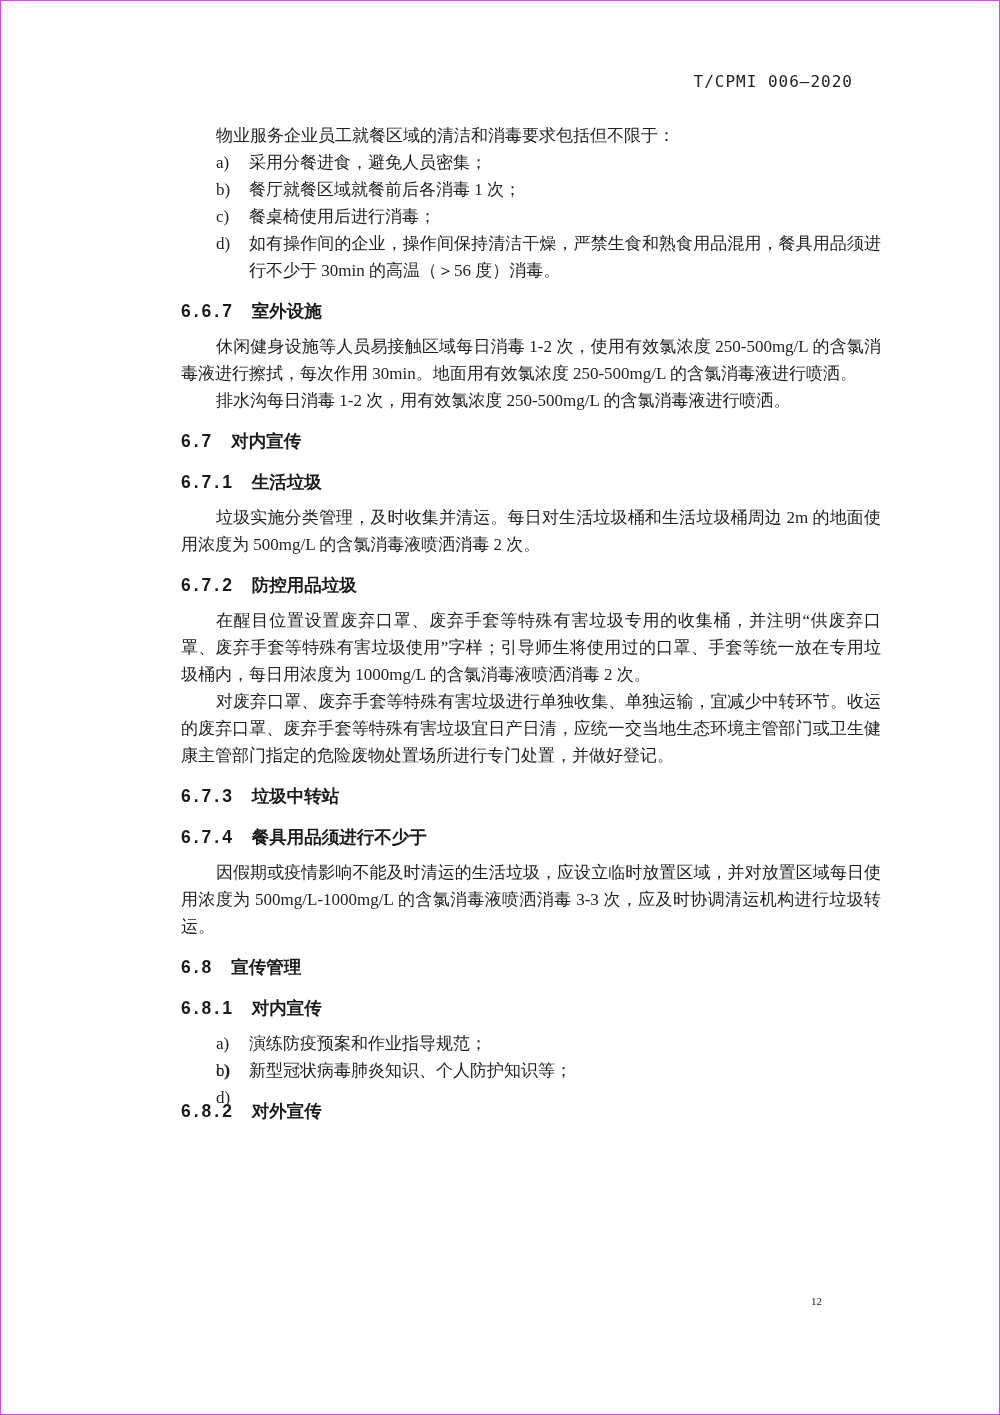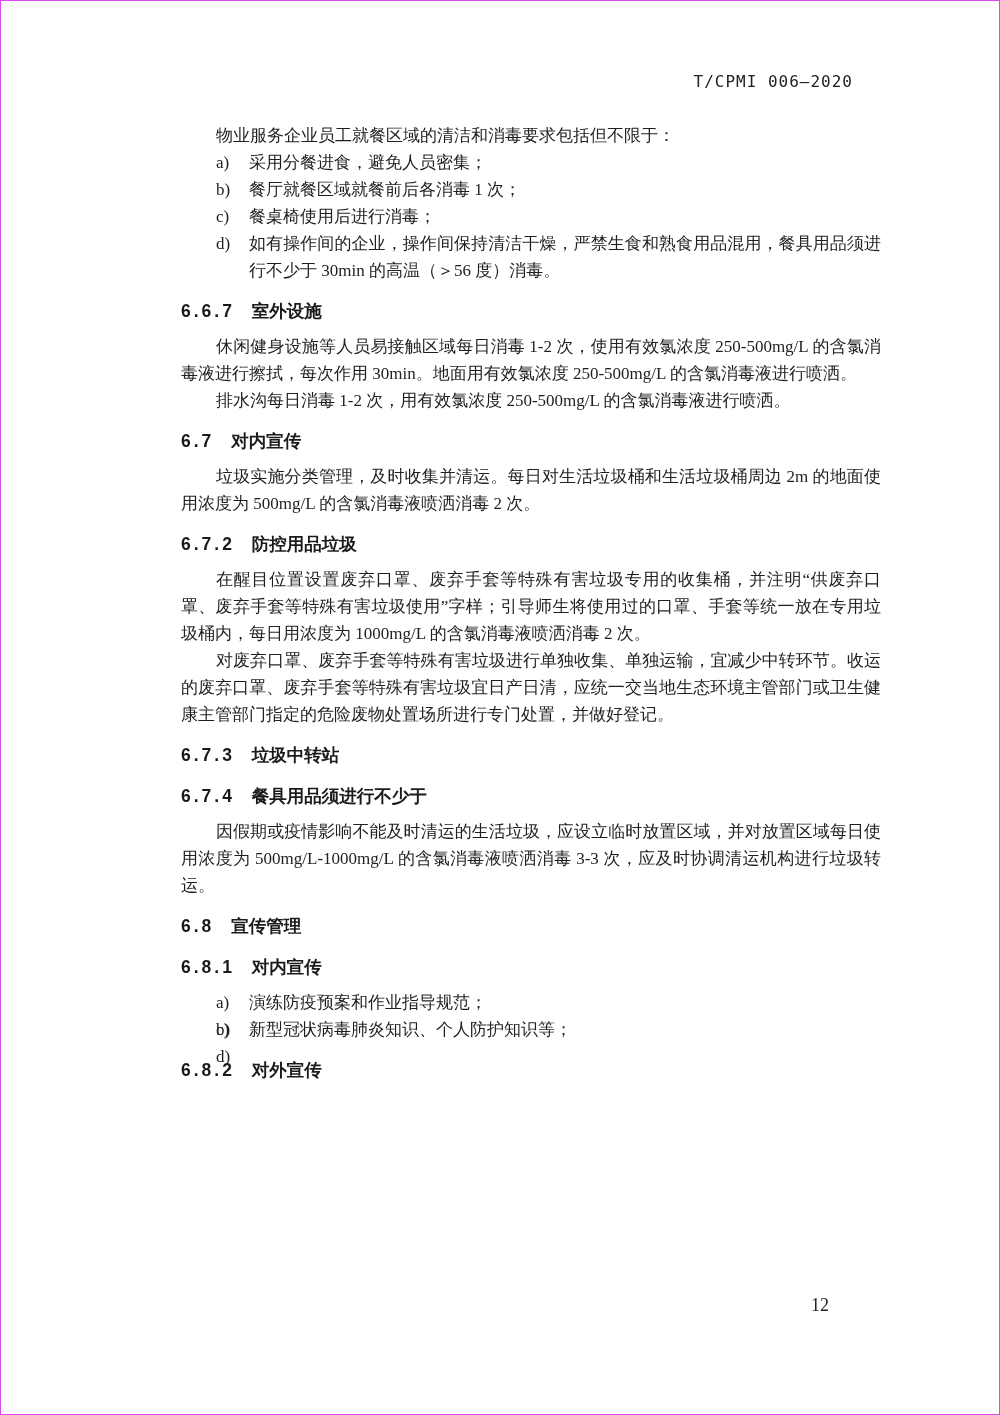--- a/index.html
+++ b/index.html
@@ -60,21 +60,21 @@
   }
   h3.sec .sec-num {
     letter-spacing: 3px;
     margin-right: 12px;
     font-weight: bold;
   }
   .page-number {
     position: absolute;
     top: 1294px;
     left: 810px;
-    font-size: 18px;
+    font-size: 11px;
     font-family: "Liberation Serif", "DejaVu Serif", serif;
     color: #222;
   }
 </style>
 </head>
 <body>
 
 <div class="page">
 
   <div class="doc-header">T/CPMI 006—2020</div>
@@ -105,20 +105,24 @@
       <span>室外设施</span>
     </h3>
     <p class="para">休闲健身设施等人员易接触区域每日消毒 1-2 次，使用有效氯浓度 250-500mg/L 的含氯消毒液进行擦拭，每次作用 30min。地面用有效氯浓度 250-500mg/L 的含氯消毒液进行喷洒。</p>
     <p class="para">排水沟每日消毒 1-2 次，用有效氯浓度 250-500mg/L 的含氯消毒液进行喷洒。</p>
 
     <h3 class="sec">
       <span class="sec-num">6.7</span>
       <span>对内宣传</span>
     </h3>
 
+    <h3 class="sec">
+      <span class="sec-num">6.7.1</span>
+      <span>生活垃圾</span>
+    </h3>
     <p class="para">垃圾实施分类管理，及时收集并清运。每日对生活垃圾桶和生活垃圾桶周边 2m 的地面使用浓度为 500mg/L 的含氯消毒液喷洒消毒 2 次。</p>
 
     <h3 class="sec">
       <span class="sec-num">6.7.2</span>
       <span>防控用品垃圾</span>
     </h3>
     <p class="para">在醒目位置设置废弃口罩、废弃手套等特殊有害垃圾专用的收集桶，并注明“供废弃口罩、废弃手套等特殊有害垃圾使用”字样；引导师生将使用过的口罩、手套等统一放在专用垃圾桶内，每日用浓度为 1000mg/L 的含氯消毒液喷洒消毒 2 次。</p>
     <p class="para">对废弃口罩、废弃手套等特殊有害垃圾进行单独收集、单独运输，宜减少中转环节。收运的废弃口罩、废弃手套等特殊有害垃圾宜日产日清，应统一交当地生态环境主管部门或卫生健康主管部门指定的危险废物处置场所进行专门处置，并做好登记。</p>
 
     <h3 class="sec">

